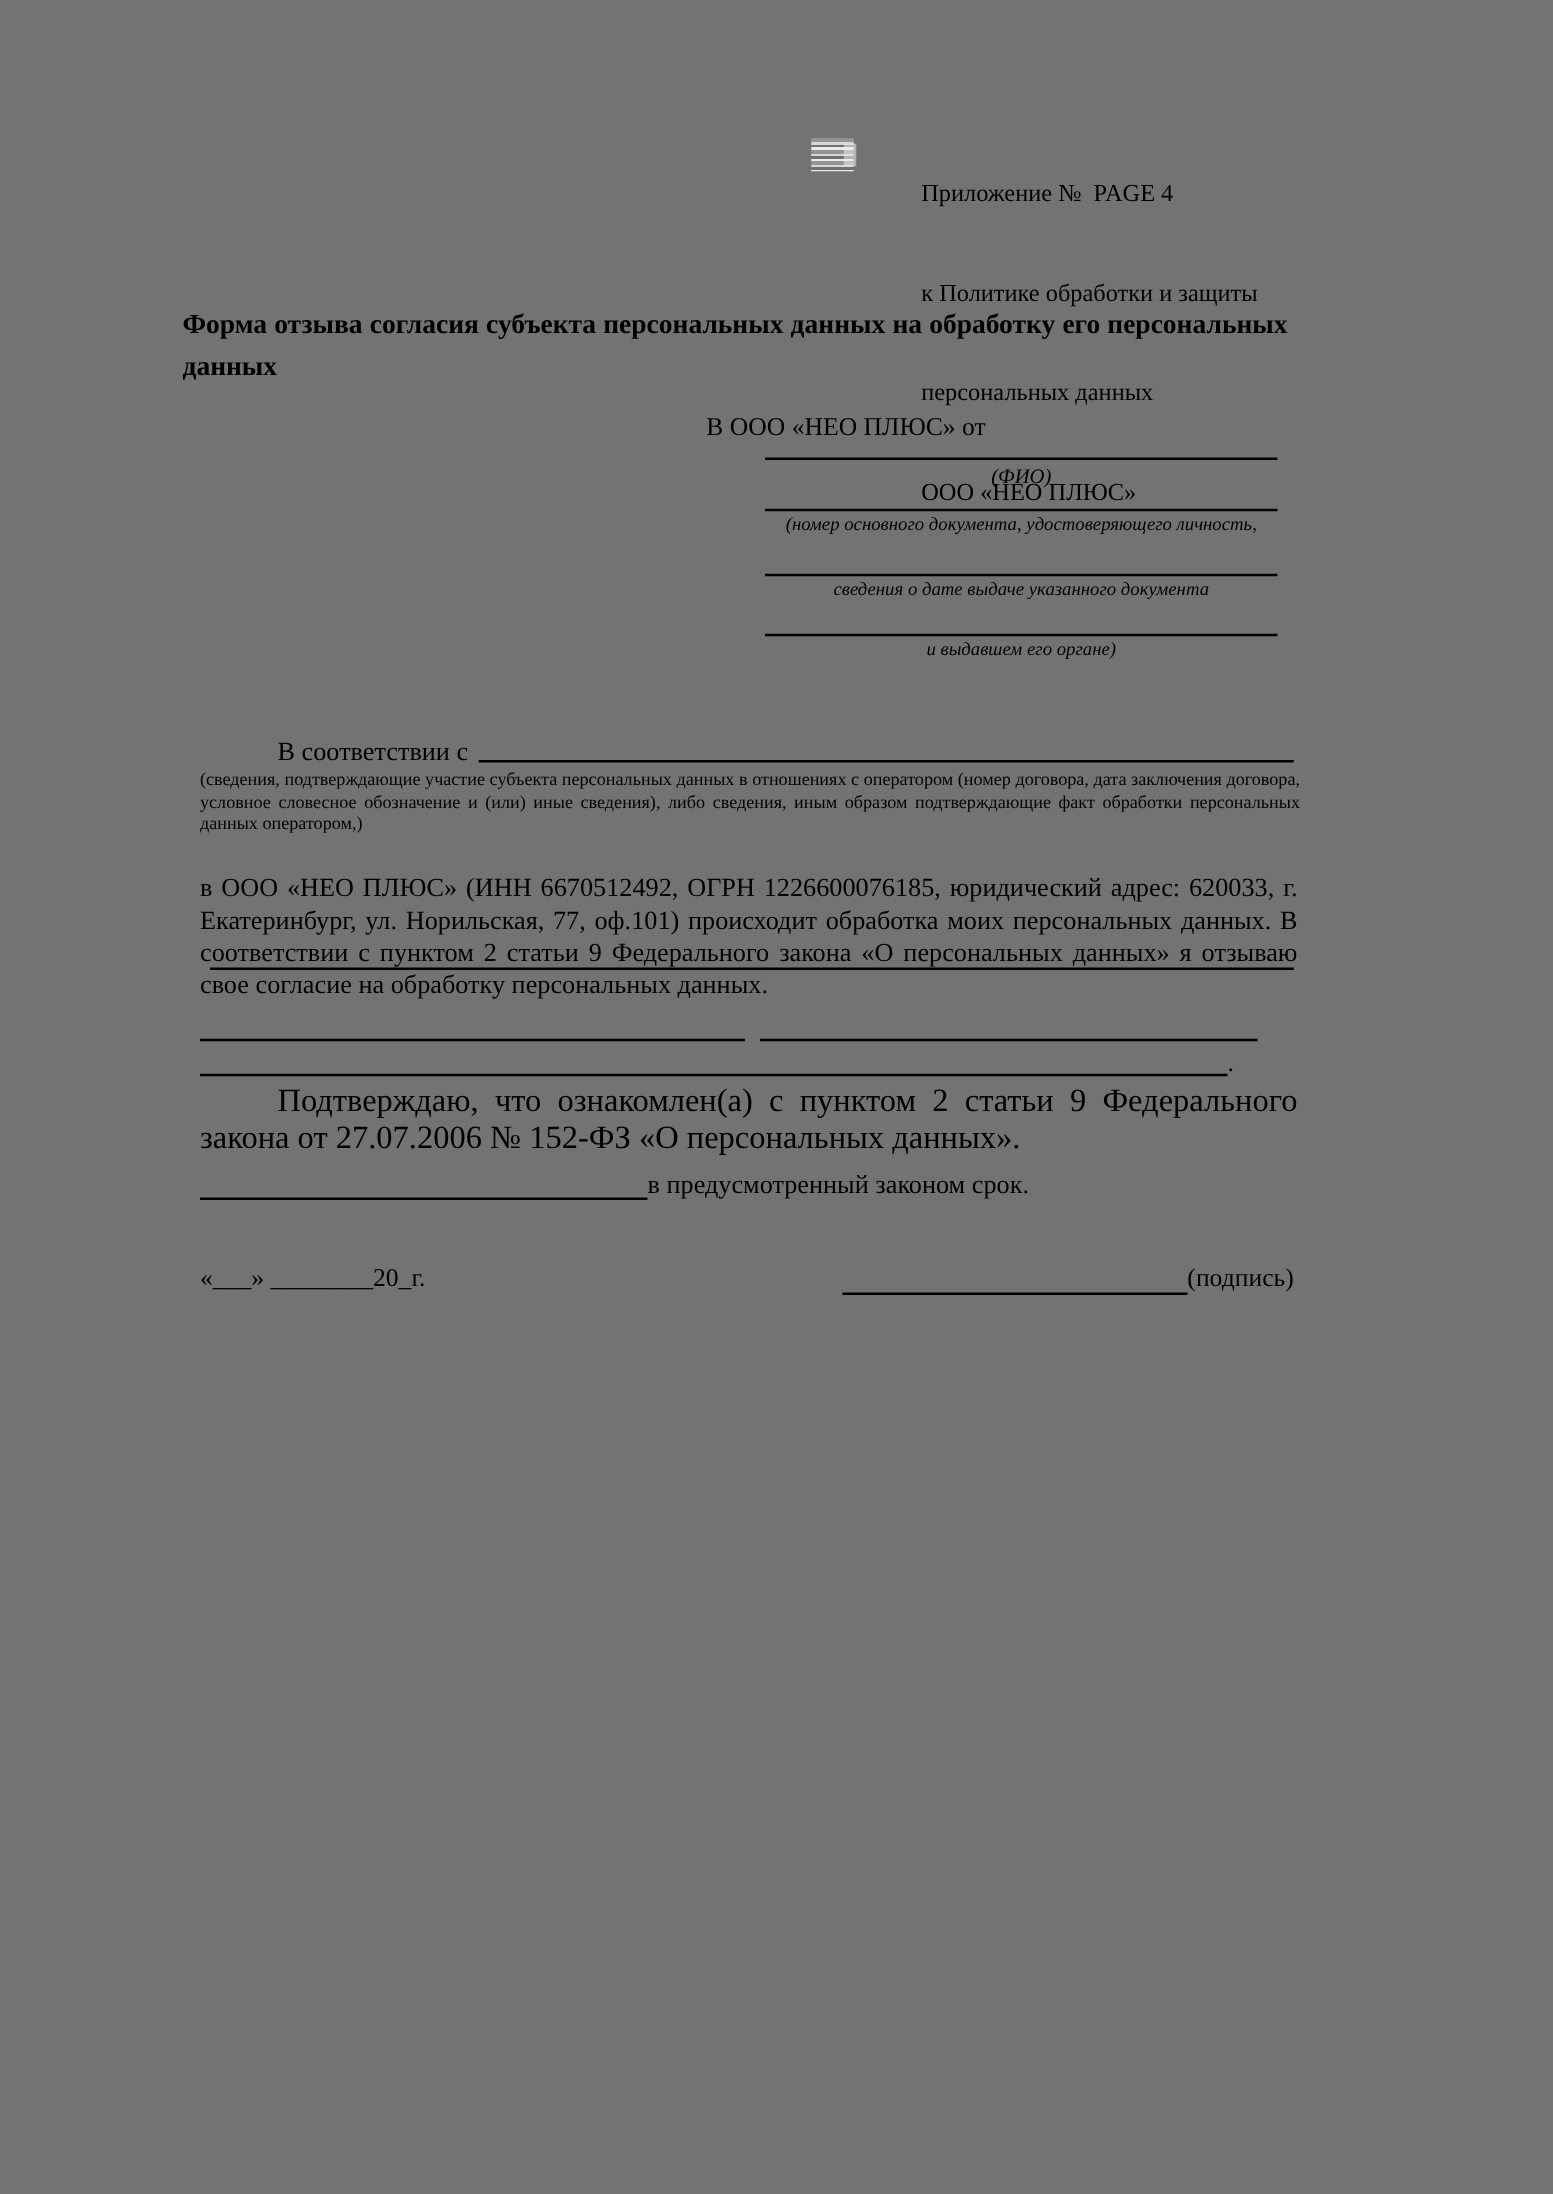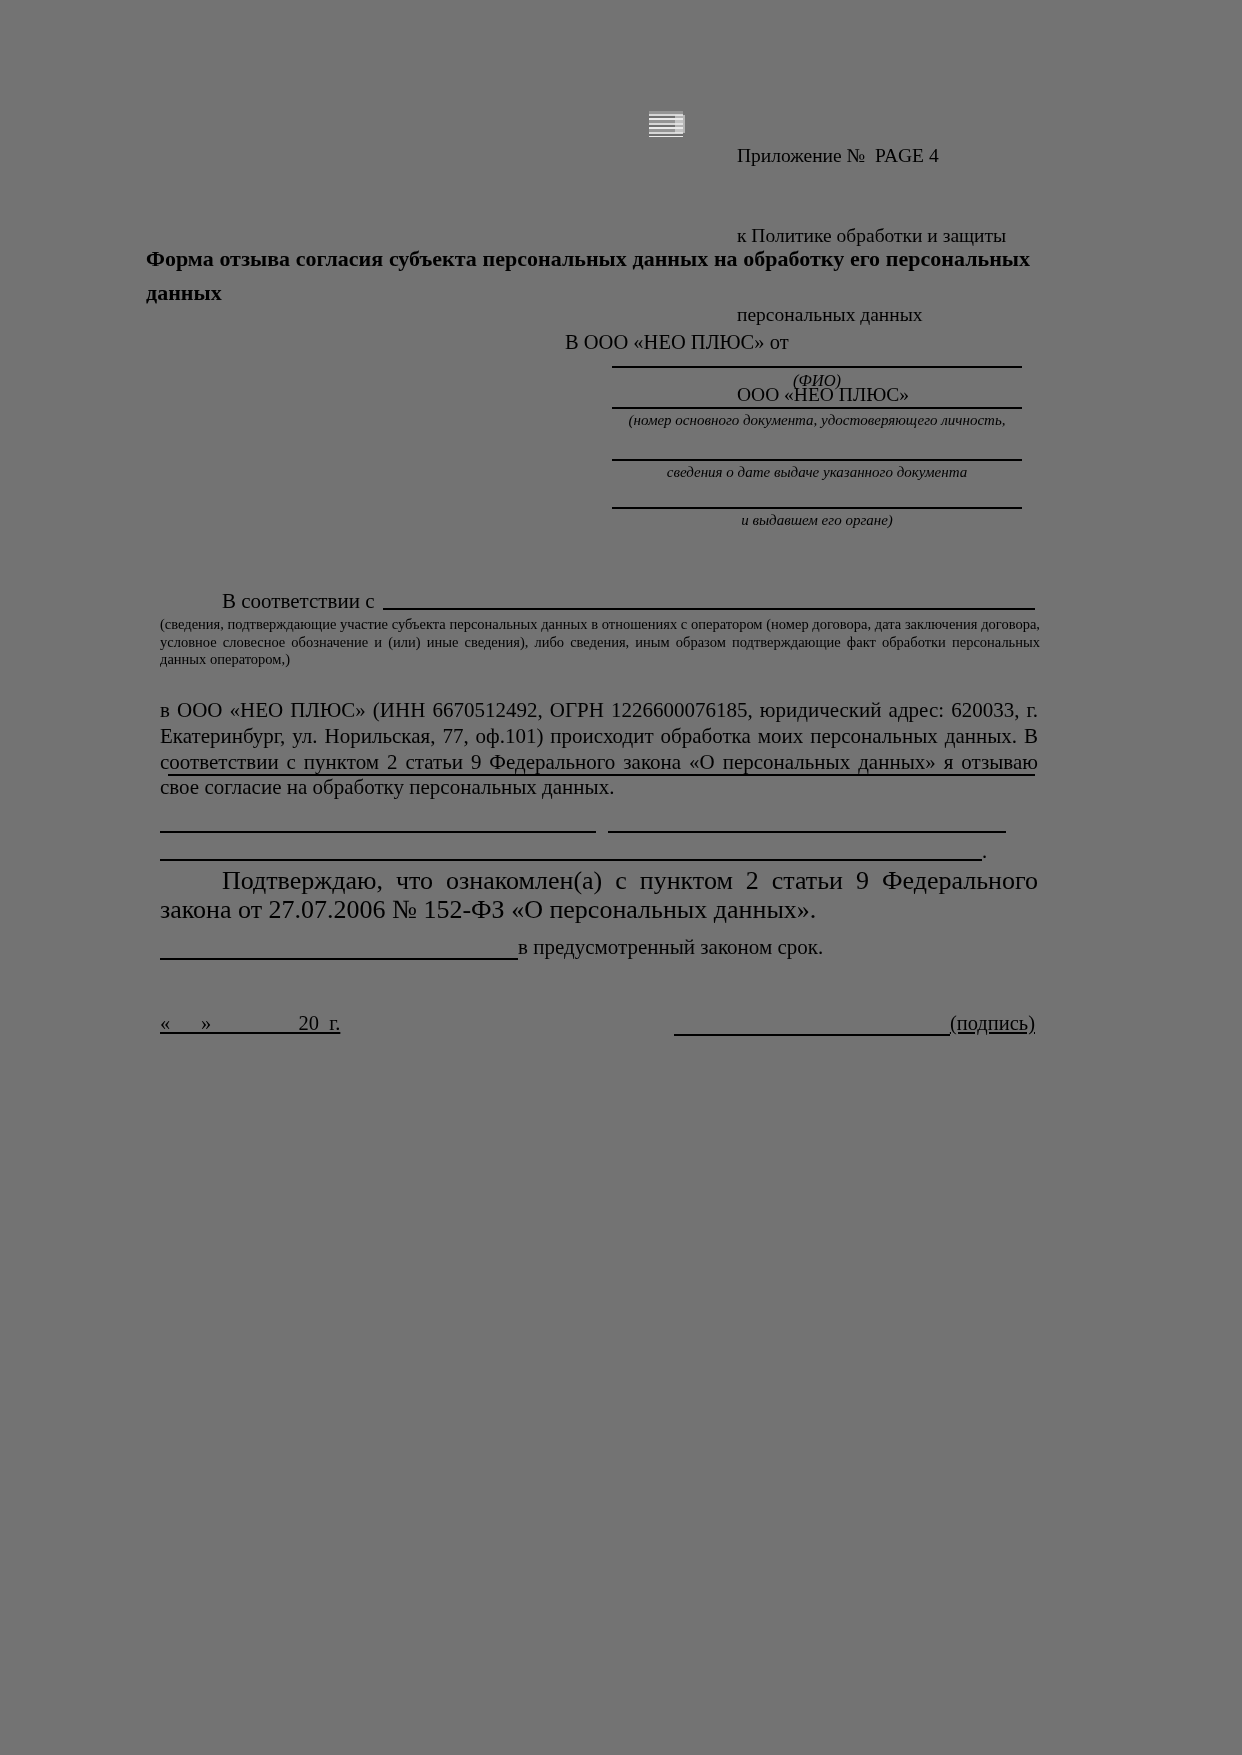--- a/index.html
+++ b/index.html
@@ -57,21 +57,21 @@
   .confirm { position:absolute; left:160px; top:867px; width:878px;
              font-size:26px; line-height:28.5px; text-indent:62px; text-align:justify; }
   .reply1 { position:absolute; left:160px; top:924px; width:878px;
             font-size:21px; line-height:26px; text-indent:62px; }
   .reply2 { position:absolute; left:160px; top:934px; width:878px; display:flex; align-items:flex-end; }
   .reply2 .seg { width:358px; border-bottom:2px solid #000; height:16px; }
   .reply2 > span.txt { font-size:21px; line-height:26px; }
 
   
   .footer { position:absolute; left:160px; top:1010px; width:875px; display:flex;
-            justify-content:space-between; align-items:flex-start; font-size:20.5px; line-height:26px;text-decoration:underline; }
+            justify-content:space-between; align-items:flex-start; font-size:20.5px; line-height:26px; }
   .sig { display:flex; align-items:flex-end; }
   .sig-line { width:276px; border-bottom:2px solid #000; height:16px; }
 </style>
 </head>
 <body>
 
 <div class="page">
 
   <div class="glitch"></div>
 

